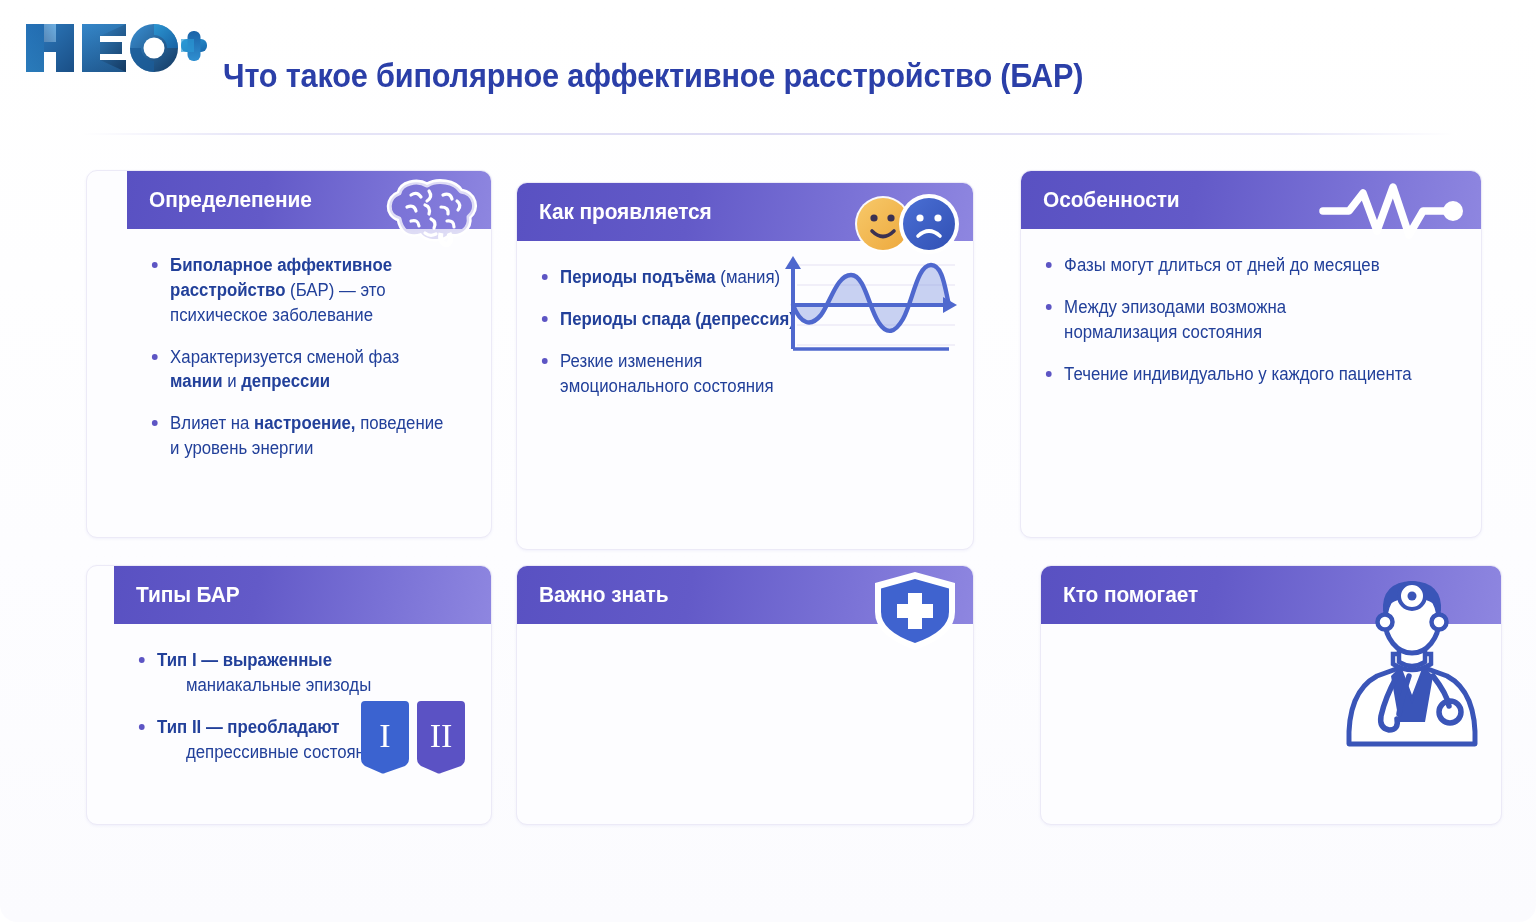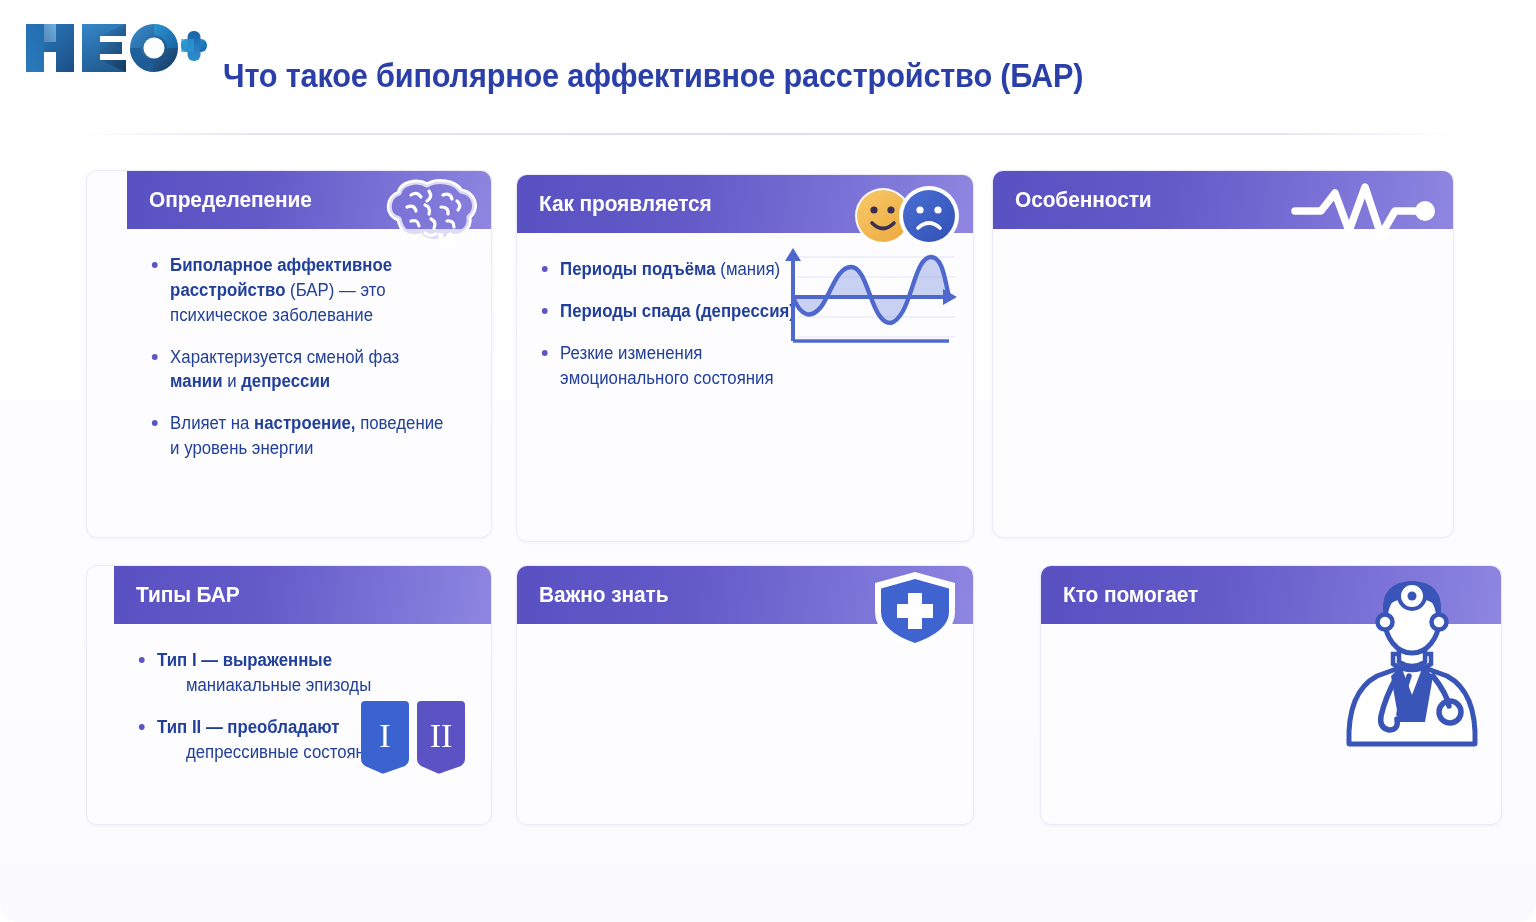--- a/index.html
+++ b/index.html
@@ -127,22 +127,22 @@
     border-radius: 50%;
     background: #5d55c4;
   }
 
   ul.bullets > li b { font-weight: bold; }
 
   .indent { display: block; padding-left: 30px; }
 
   
   #card-definition   { left: 86px;  top: 0;   width: 406px; height: 368px; padding-left: 40px; }
-  #card-symptoms     { left: 516px; top: 4px;   width: 458px; height: 368px; }
-  #card-features     { left: 992px; top: 0;   width: 462px; height: 368px; }
+  #card-symptoms     { left: 516px; top: 12px;   width: 458px; height: 368px; }
+  #card-features     { left: 1020px; top: 0;   width: 462px; height: 368px; }
   #card-types        { left: 86px;  top: 395px; width: 406px; height: 435px; padding-left: 27px; }
   #card-important    { left: 516px; top: 395px; width: 458px; height: 435px; text-decoration: underline; }
   #card-who-helps    { left: 1040px; top: 395px; width: 462px; height: 435px; }
 
   #card-types, #card-important, #card-who-helps { height: 260px; }
 
   
   .hdr-icon {
     position: absolute;
     pointer-events: none;
@@ -337,20 +337,33 @@
     <div class="card" id="card-features">
       <div class="card-header">
         <div class="card-header-title">Особенности</div>
         <div class="hdr-icon icon-pulse">
           <svg viewBox="0 0 152 62" width="152" height="62" aria-hidden="true">
             <path d="M4 30 L30 30 L44 12 L58 50 L74 6 L90 54 L104 30 L128 30" fill="none" stroke="#ffffff" stroke-width="7.5" stroke-linecap="round" stroke-linejoin="round"></path>
             <circle cx="134" cy="30" r="10" fill="#ffffff"></circle>
           </svg>
         </div>
       </div>
+      <div class="card-body">
+        <ul class="bullets">
+          <li>
+            <span>Фазы могут длиться от дней до месяцев</span>
+          </li>
+          <li style="max-width:300px;">
+            <span>Между эпизодами возможна нормализация состояния</span>
+          </li>
+          <li>
+            <span>Течение индивидуально у каждого пациента</span>
+          </li>
+        </ul>
+      </div>
     </div>
 
     <div class="card" id="card-types">
       <div class="card-header">
         <div class="card-header-title">Типы БАР</div>
       </div>
       <div class="card-body">
         <ul class="bullets">
           <li>
             <b>Тип I — выраженные</b>

